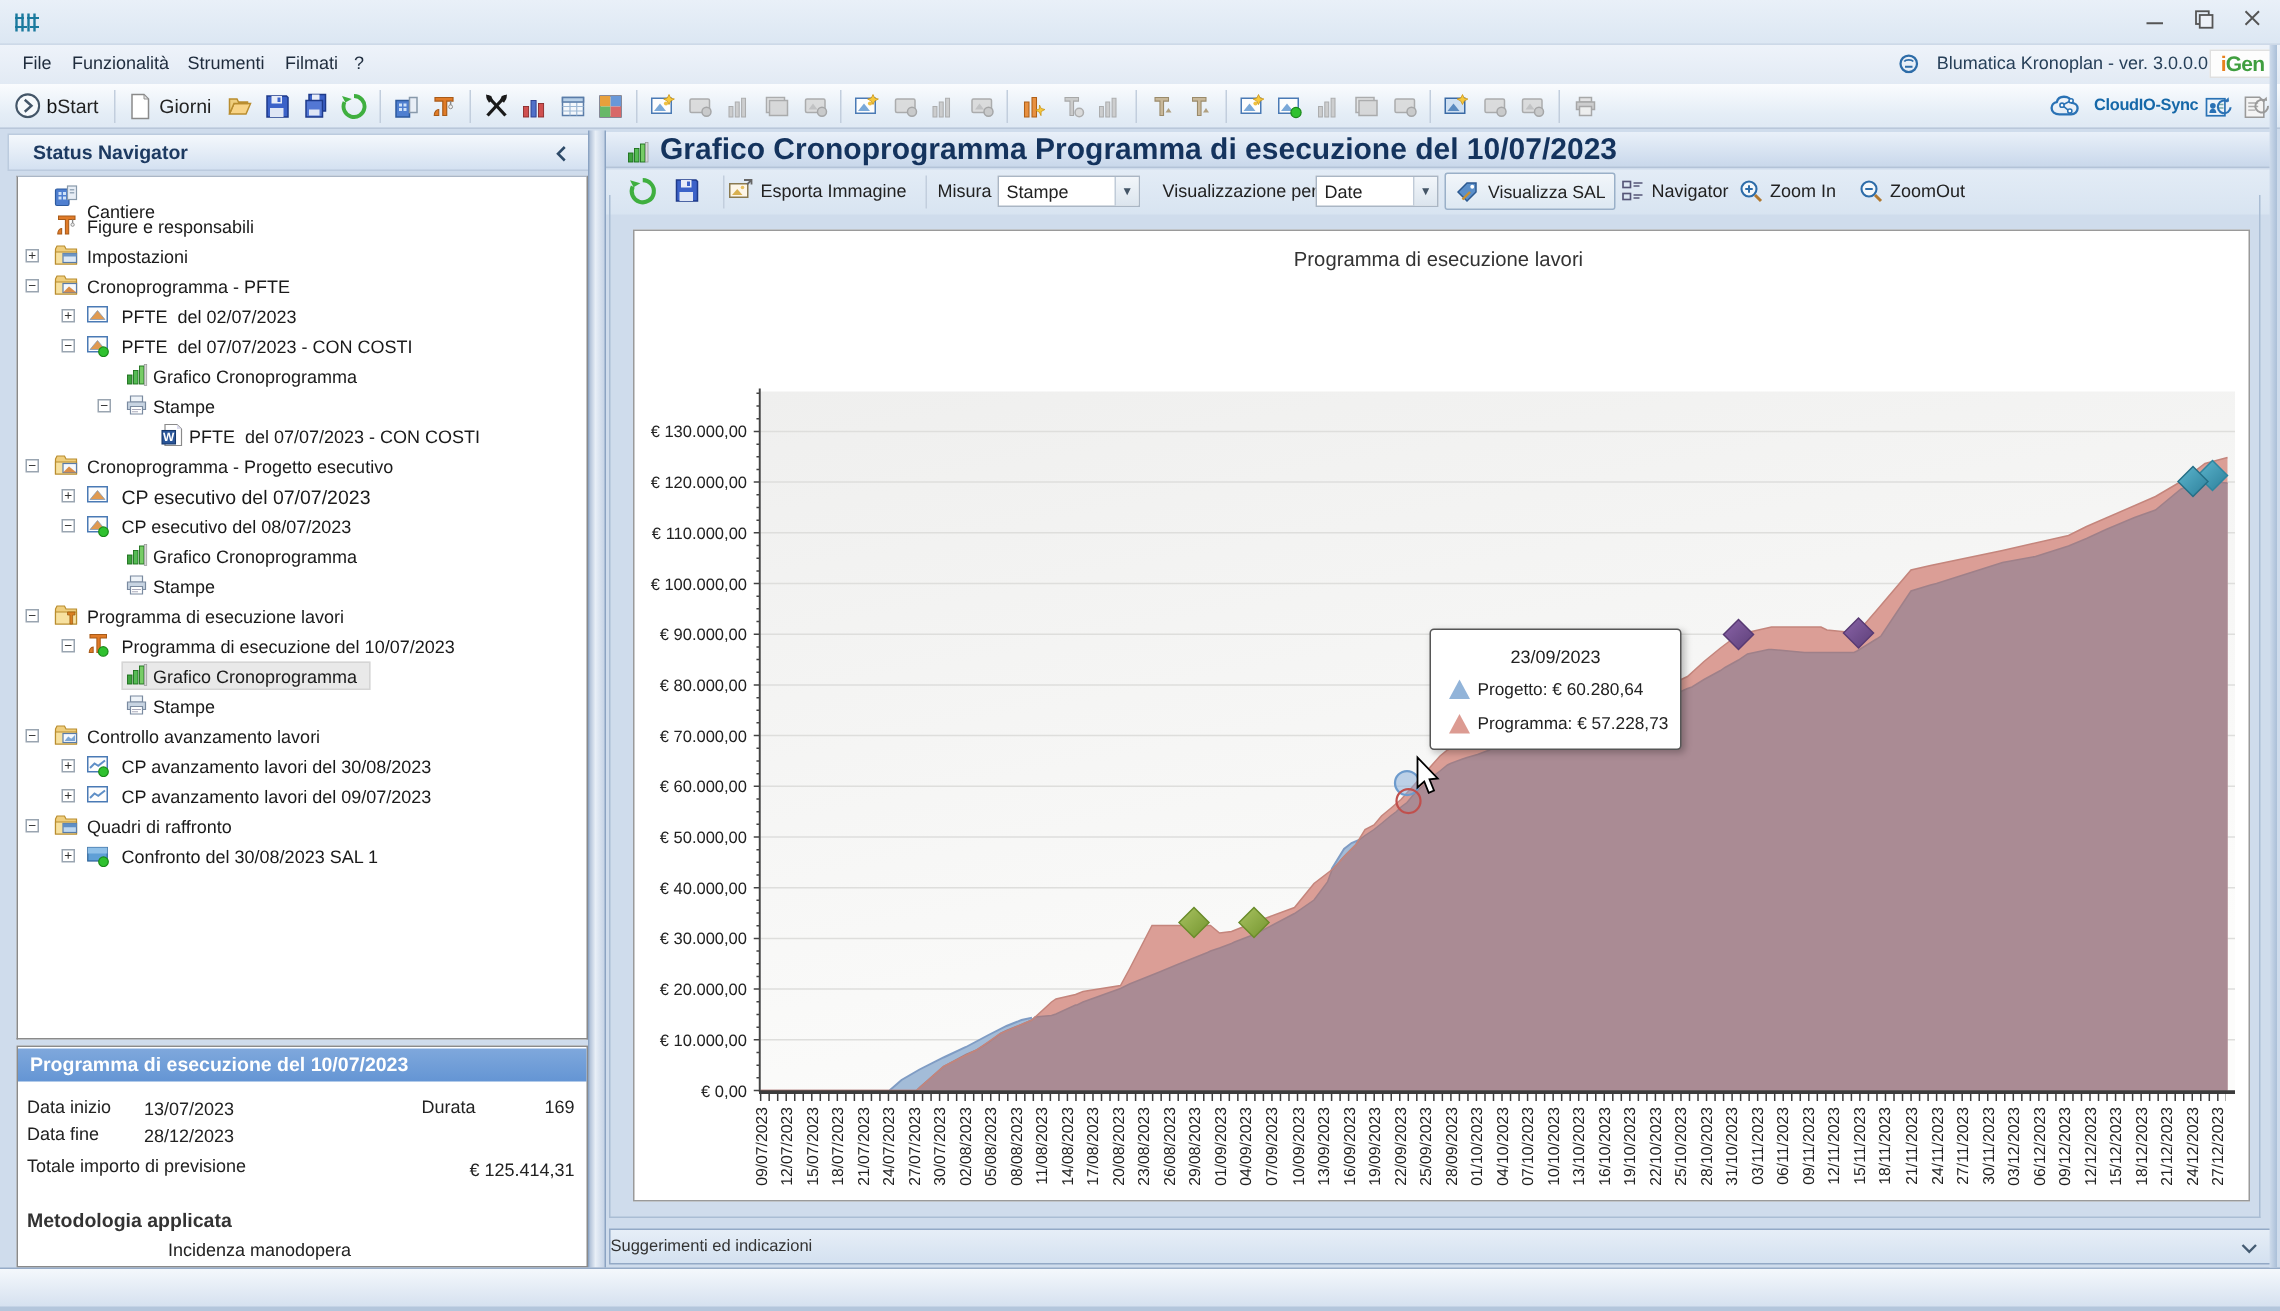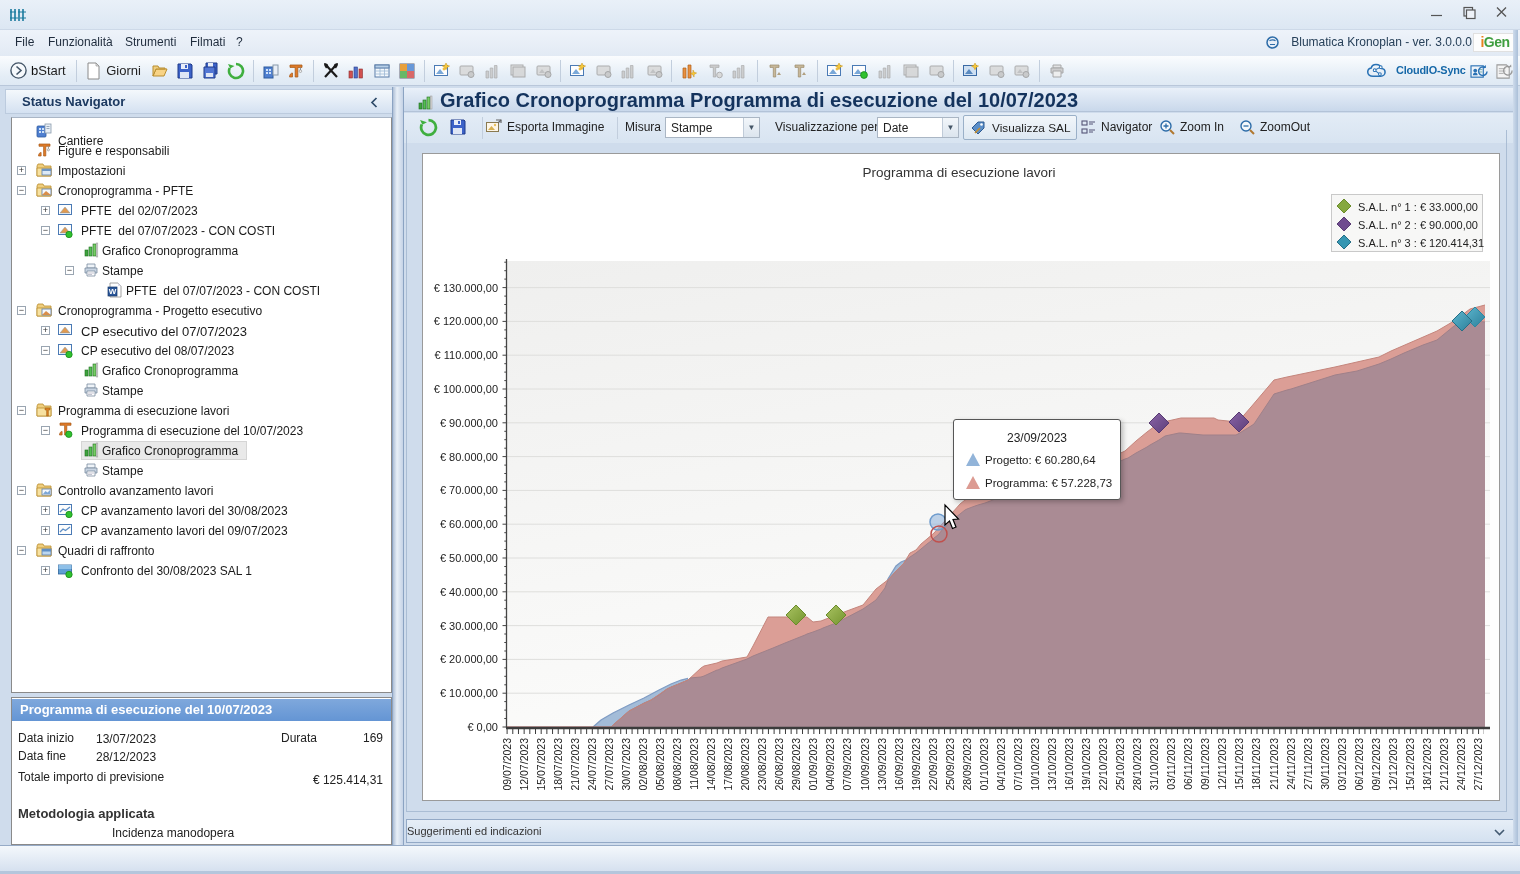--- a/index.html
+++ b/index.html
@@ -779,34 +779,20 @@
       <path d="M785 614L795 604L805 614L795 624Z" fill="url(#gd)" stroke="#6a8c2a" stroke-width="1"></path>
       <path d="M825 614L835 604L845 614L835 624Z" fill="url(#gd)" stroke="#6a8c2a" stroke-width="1"></path>
       <path d="M1148 422L1158 412L1168 422L1158 432Z" fill="url(#pd)" stroke="#583a73" stroke-width="1"></path>
       <path d="M1228 421L1238 411L1248 421L1238 431Z" fill="url(#pd)" stroke="#583a73" stroke-width="1"></path>
       <path d="M1464 316L1474 306L1484 316L1474 326Z" fill="url(#td)" stroke="#2f86a0" stroke-width="1"></path>
       <path d="M1451 320L1461 310L1471 320L1461 330Z" fill="url(#td)" stroke="#256e86" stroke-width="1"></path>
       <circle cx="937" cy="521" r="8" fill="rgba(130,170,215,0.5)" stroke="#6d9bcd" stroke-width="1.5"></circle>
       <circle cx="938" cy="533" r="8" fill="none" stroke="#c0504d" stroke-width="1.5"></circle>
       <path d="M944 504l0 20 4.5-4 3 7.5 3.5-1.5-3-7.5 5.5-0.5z" fill="#fff" stroke="#000" stroke-width="1.2"></path>
     </svg>
-    <div class="legend" style="left:908px;top:40px">
-      <svg width="16" height="16" viewBox="0 0 16 16" style="position:absolute;left:4px;top:3px">
-        <path d="M1 8L8 1L15 8L8 15Z" fill="#85a83e" stroke="#6a8c2a" stroke-width="1"></path>
-      </svg>
-      <svg width="16" height="16" viewBox="0 0 16 16" style="position:absolute;left:4px;top:21px">
-        <path d="M1 8L8 1L15 8L8 15Z" fill="#6f4b8f" stroke="#583a73" stroke-width="1"></path>
-      </svg>
-      <svg width="16" height="16" viewBox="0 0 16 16" style="position:absolute;left:4px;top:39px">
-        <path d="M1 8L8 1L15 8L8 15Z" fill="#3596b2" stroke="#256e86" stroke-width="1"></path>
-      </svg>
-      <span class="lrow" style="top:6px">S.A.L. n° 1 : € 33.000,00</span>
-      <span class="lrow" style="top:24px">S.A.L. n° 2 : € 90.000,00</span>
-      <span class="lrow" style="top:42px">S.A.L. n° 3 : € 120.414,31</span>
-    </div>
     <div class="tooltip" style="left:530px;top:265px">
       <div style="text-align:center;margin-top:11px;font-size:12px">23/09/2023</div>
       <div style="position:absolute;left:12px;top:33px;width:0;height:0;border-left:7px solid transparent;border-right:7px solid transparent;border-bottom:13px solid #92b4d9"></div>
       <span style="position:absolute;left:31px;top:34px">Progetto: € 60.280,64</span>
       <div style="position:absolute;left:12px;top:56px;width:0;height:0;border-left:7px solid transparent;border-right:7px solid transparent;border-bottom:13px solid #dc9b92"></div>
       <span style="position:absolute;left:31px;top:57px">Programma: € 57.228,73</span>
     </div>
   </div>
 <div class="abs statusbar"></div>
 <div class="abs" style="left:1513px;top:30px;width:5px;height:815px;background:linear-gradient(90deg,#cfdcec,#aabfd8)"></div>

